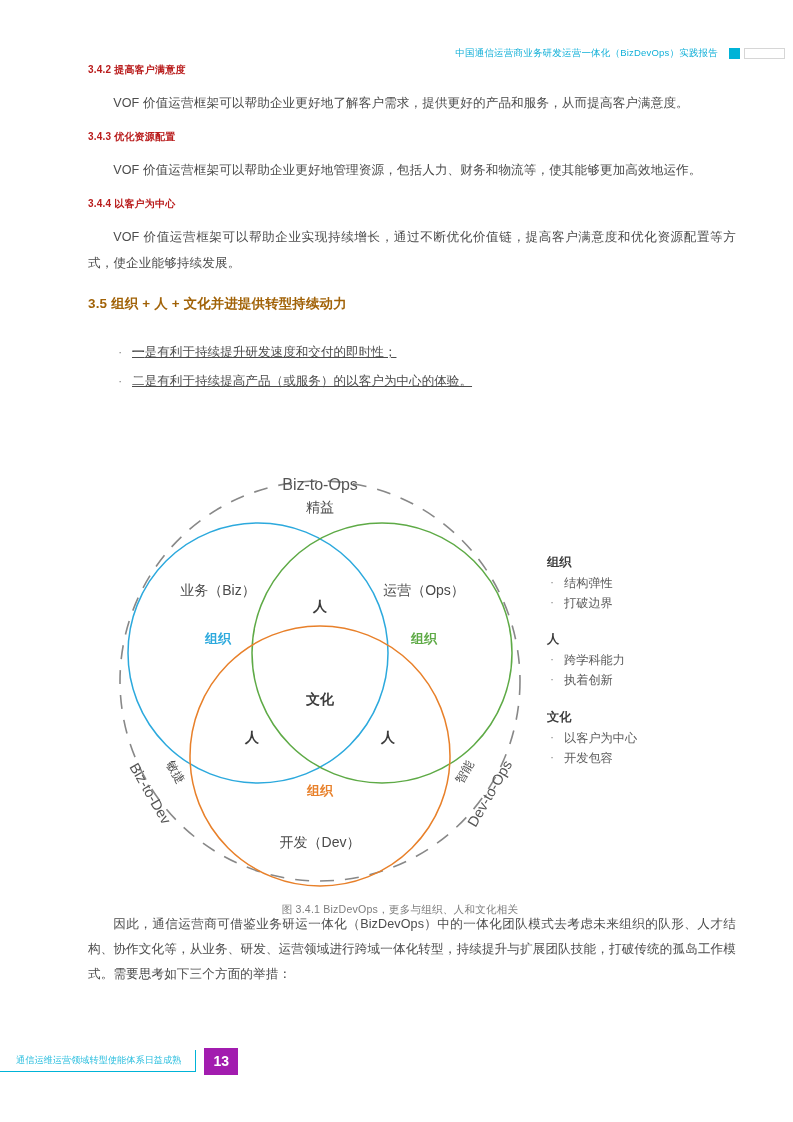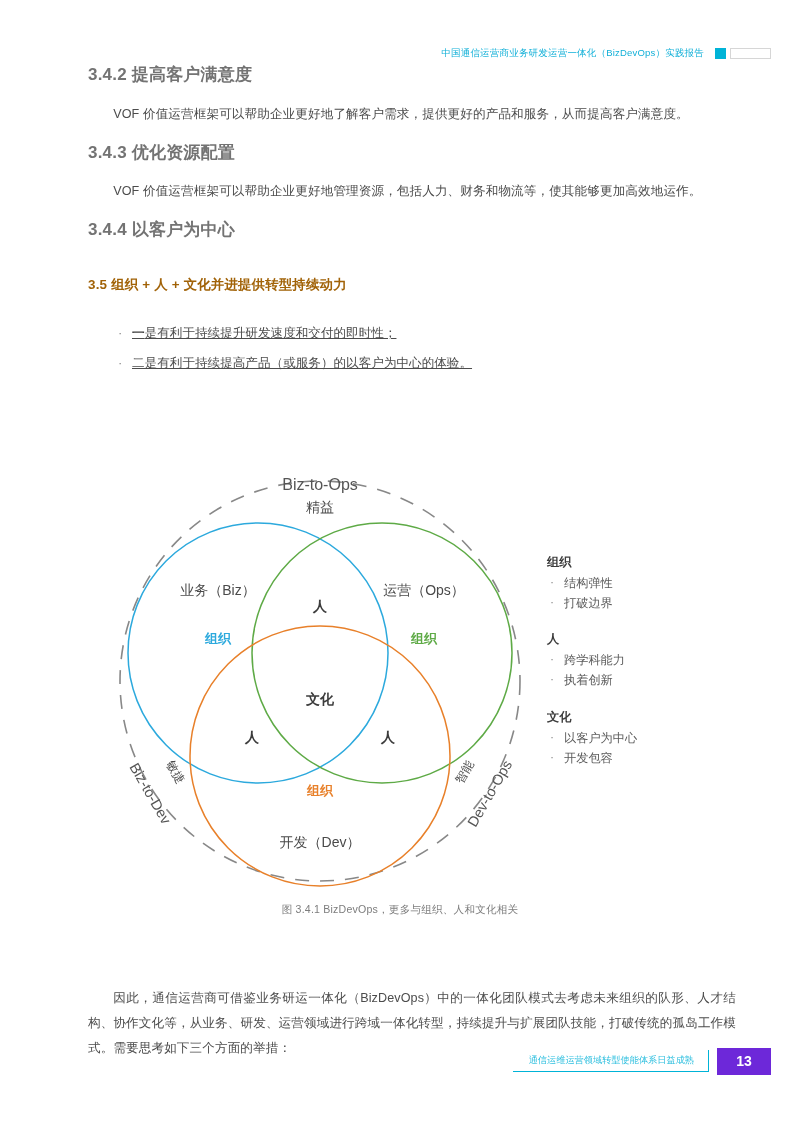--- a/index.html
+++ b/index.html
@@ -22,21 +22,21 @@
   
   .page-header {
     position: absolute;
     top: 42px;
     left: 0;
     width: 793px;
     height: 22px;
     display: flex;
     align-items: center;
     justify-content: flex-end;
-    padding-right: 22px;
+    padding-right: 8px;
     box-sizing: border-box;
   }
   .header-title {
     font-size: 9.5px;
     color: #12b0d8;
     letter-spacing: 0.2px;
     white-space: nowrap;
   }
   .header-sq {
     width: 11px;
@@ -57,23 +57,23 @@
 
   
   .content {
     position: absolute;
     left: 88px;
     top: 62px;
     width: 648px;
   }
 
   h3.sec-head {
-    font-size: 17px;
+    font-size: 10px;
     font-weight: 700;
-    color: #737373;
+    color: #b91c1c;
     margin: 0;
     padding: 0;
     line-height: 1.5;
     letter-spacing: 0.2px;
   }
   h3.sec-head.big {
     font-size: 13.4px;
     color: #a16207;
   }
   .spacer-a { height: 14px; }
@@ -173,37 +173,36 @@
 
   
   .page-footer {
     position: absolute;
     left: 0;
     top: 1046px;
     width: 793px;
     height: 30px;
     display: flex;
     align-items: center;
-    justify-content: flex-end;
     padding-right: 22px;
     box-sizing: border-box;
   }
   .footer-label {
     font-size: 9.2px;
     color: #2dbfdf;
     border-bottom: 1.4px solid #00b3d7;
     border-right: 1.4px solid #00b3d7;
     padding: 5px 14px 5px 16px;
     white-space: nowrap;
     line-height: 1.2;
   }
   .footer-page {
-    width: 54px;
+    width: 34px;
     height: 27px;
-    background: #6d28d9;
+    background: #a21caf;
     color: #ffffff;
     font-size: 14px;
     font-weight: 700;
     display: flex;
     align-items: center;
     justify-content: center;
     margin-left: 8px;
     flex: none;
   }
 </style>
@@ -225,20 +224,21 @@
     <p class="body indent">VOF 价值运营框架可以帮助企业更好地了解客户需求，提供更好的产品和服务，从而提高客户满意度。</p>
 
     <div class="spacer-b"></div>
     <h3 class="sec-head">3.4.3 优化资源配置</h3>
     <div class="spacer-a"></div>
     <p class="body indent">VOF 价值运营框架可以帮助企业更好地管理资源，包括人力、财务和物流等，使其能够更加高效地运作。</p>
 
     <div class="spacer-b"></div>
     <h3 class="sec-head">3.4.4 以客户为中心</h3>
     <div class="spacer-a"></div>
+    <p class="body indent">VOF 价值运营框架可以帮助企业实现持续增长，通过不断优化价值链，提高客户满意度和优化资源配置等方式，使企业能够持续发展。</p>
 
     <div class="spacer-c"></div>
     <h3 class="sec-head big">3.5 组织 + 人 + 文化并进提供转型持续动力</h3>
     <div class="spacer-a"></div>
 
     <div style="height:10px"></div>
     <ul class="bullets">
       <li><span class="b-strong">一</span><span>是有利于持续提升研发速度和交付的即时性；</span></li>
       <li><span class="b-strong"></span><span>二是有利于持续提高产品（或服务）的以客户为中心的体验。</span></li>
     </ul>
@@ -296,21 +296,21 @@
       <div class="legend-group">
         <div class="legend-title">文化</div>
         <div class="legend-item">以客户为中心</div>
         <div class="legend-item">开发包容</div>
       </div>
     </div>
 
     <div class="fig-caption">图 3.4.1 BizDevOps，更多与组织、人和文化相关</div>
   </div>
 
-  <div style="position:absolute; left:88px; top:986px; width:648px;">
+  <div style="position:absolute; left:88px; top:912px; width:648px;">
     <p class="body indent">因此，通信运营商可借鉴业务研运一体化（BizDevOps）中的一体化团队模式去考虑未来组织的队形、人才结构、协作文化等，从业务、研发、运营领域进行跨域一体化转型，持续提升与扩展团队技能，打破传统的孤岛工作模式。需要思考如下三个方面的举措：</p>
   </div>
 
   <div class="page-footer">
     <span class="footer-label">通信运维运营领域转型使能体系日益成熟</span>
     <span class="footer-page">13</span>
   </div>
 
 </div>
 

